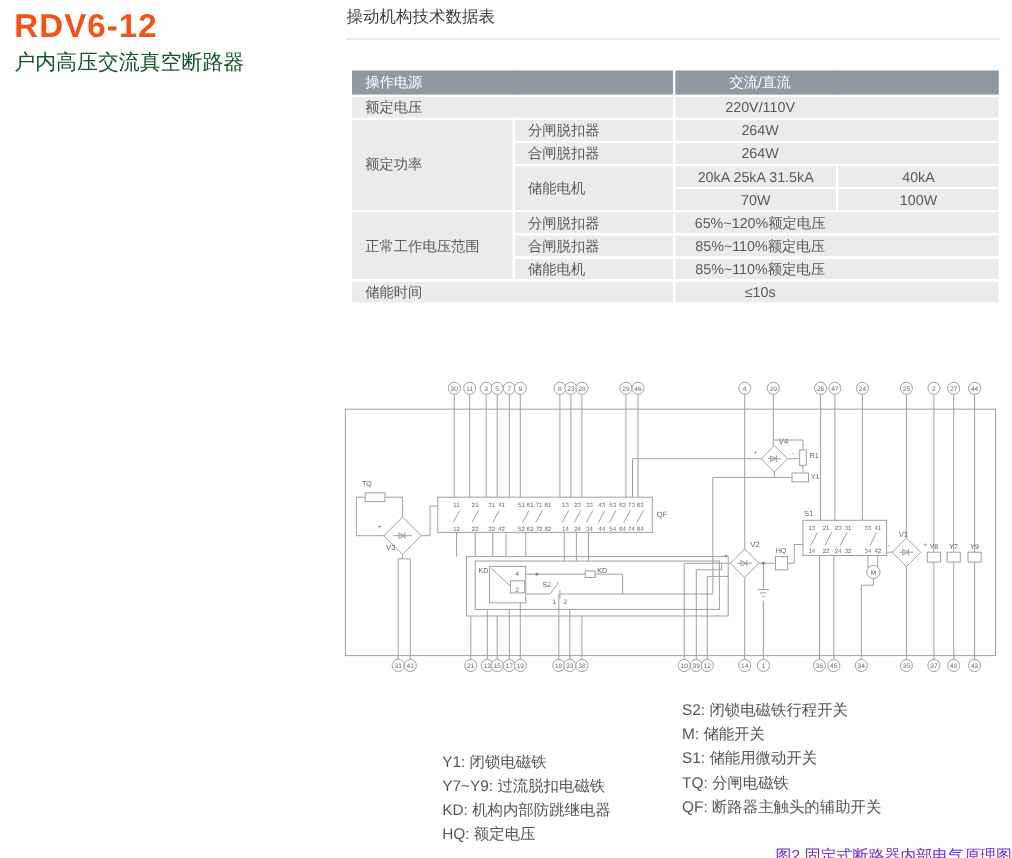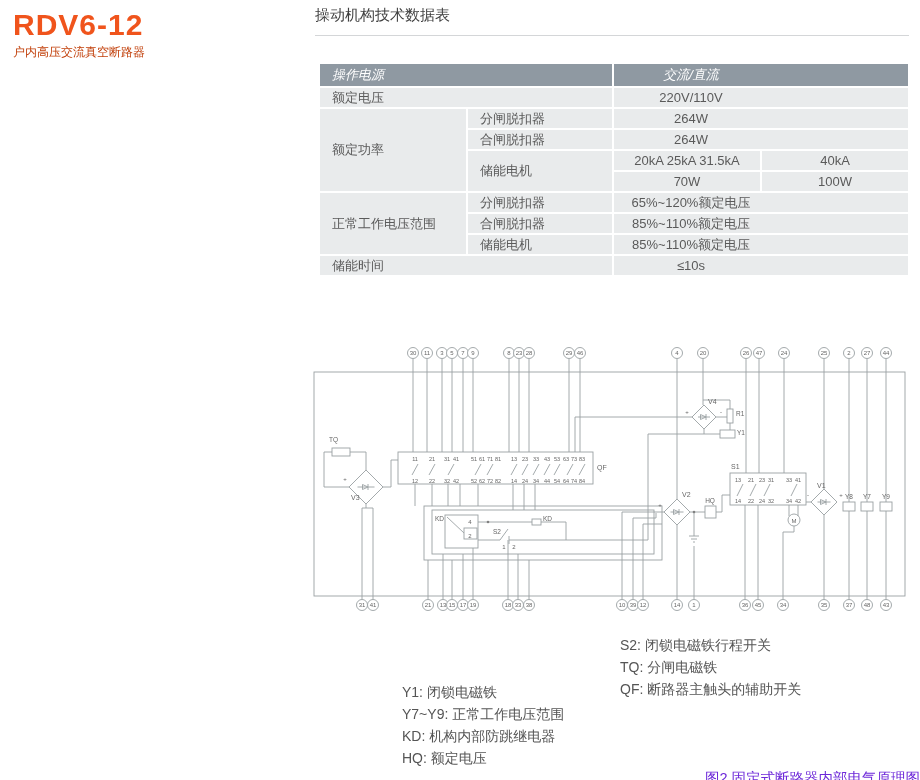--- a/index.html
+++ b/index.html
@@ -3,27 +3,27 @@
 <meta charset="utf-8">
 <style>
   :root{
     --accent:#f0541c; --hdr:#8f99a2; --cell:#e9ebec; --txt:#5a5a5a; --line:#9aa0a3;
   }
   *{margin:0;padding:0;box-sizing:border-box;}
   body{background:#fff;}
   .page{position:relative;width:920px;height:780px;background:#fff;overflow:hidden;
         font-family:"Liberation Sans","DejaVu Sans",sans-serif;color:var(--txt);}
   .model{position:absolute;left:13px;top:8px;font-size:30px;font-weight:bold;color:var(--accent);letter-spacing:1px;}
-  .product{position:absolute;left:13px;top:44px;font-size:12px;color:#c2410c;}
+  .product{position:absolute;left:13px;top:44px;font-size:19px;color:#14532d;}
   .section-title{position:absolute;left:315px;top:6px;font-size:15px;color:#3f3f3f;}
   .rule{position:absolute;left:315px;top:35px;width:594px;height:1px;background:#d4d6d8;}
   .spec{position:absolute;left:318px;top:62px;border-collapse:collapse;table-layout:fixed;
         font-size:13px;color:var(--txt);}
   .spec td{background:var(--cell);border:2px solid #fff;height:21px;padding:0 0 0 12px;white-space:nowrap;overflow:hidden;}
-  .spec tr.hd td{background:var(--hdr);color:#fff;height:24px;font-style:italic;}
+  .spec tr.hd td{background:var(--hdr);color:#fff;height:24px;}
   .spec td.c{text-align:center;padding:0;}
   .spec td.pad{padding-right:140px;margin-top:16px;}
   .legend{position:absolute;top:634px;font-size:14px;color:#555;line-height:22px;}
   .legend.l{left:402px;margin-top:47px;}
   .legend.r{left:620px;}
   .caption{position:absolute;left:300px;top:769px;width:620px;text-align:right;
            padding-left:30px;font-size:14.5px;color:#6d28d9;}
   #wiring{position:absolute;left:300px;top:340px;}
   #wiring line,#wiring polyline,#wiring rect,#wiring circle,#wiring path{stroke:var(--line);stroke-width:0.9;fill:none;}
   #wiring .term{fill:#fff;}
@@ -425,24 +425,26 @@
         <text x="514" y="549" font-size="6" text-anchor="middle" class="lbl">2</text>
       </g>
       <g>
         <circle cx="794" cy="520" r="6"></circle>
         <text x="794" y="522.5" font-size="6" text-anchor="middle" class="lbl">M</text>
       </g>
     </svg>
 
   <div class="legend l">
     <div>Y1: 闭锁电磁铁</div>
-    <div>Y7~Y9: 正常工作电压范围</div>
+    <div>Y7~Y9: 过流脱扣电磁铁</div>
     <div>KD: 机构内部防跳继电器</div>
     <div>HQ: 额定电压</div>
   </div>
   <div class="legend r">
     <div>S2: 闭锁电磁铁行程开关</div>
+    <div>M: 储能开关</div>
+    <div>S1: 储能用微动开关</div>
     <div>TQ: 分闸电磁铁</div>
     <div>QF: 断路器主触头的辅助开关</div>
   </div>
 
   <div class="caption">图2 固定式断路器内部电气原理图</div>
 </div>
 
 </body></html>

